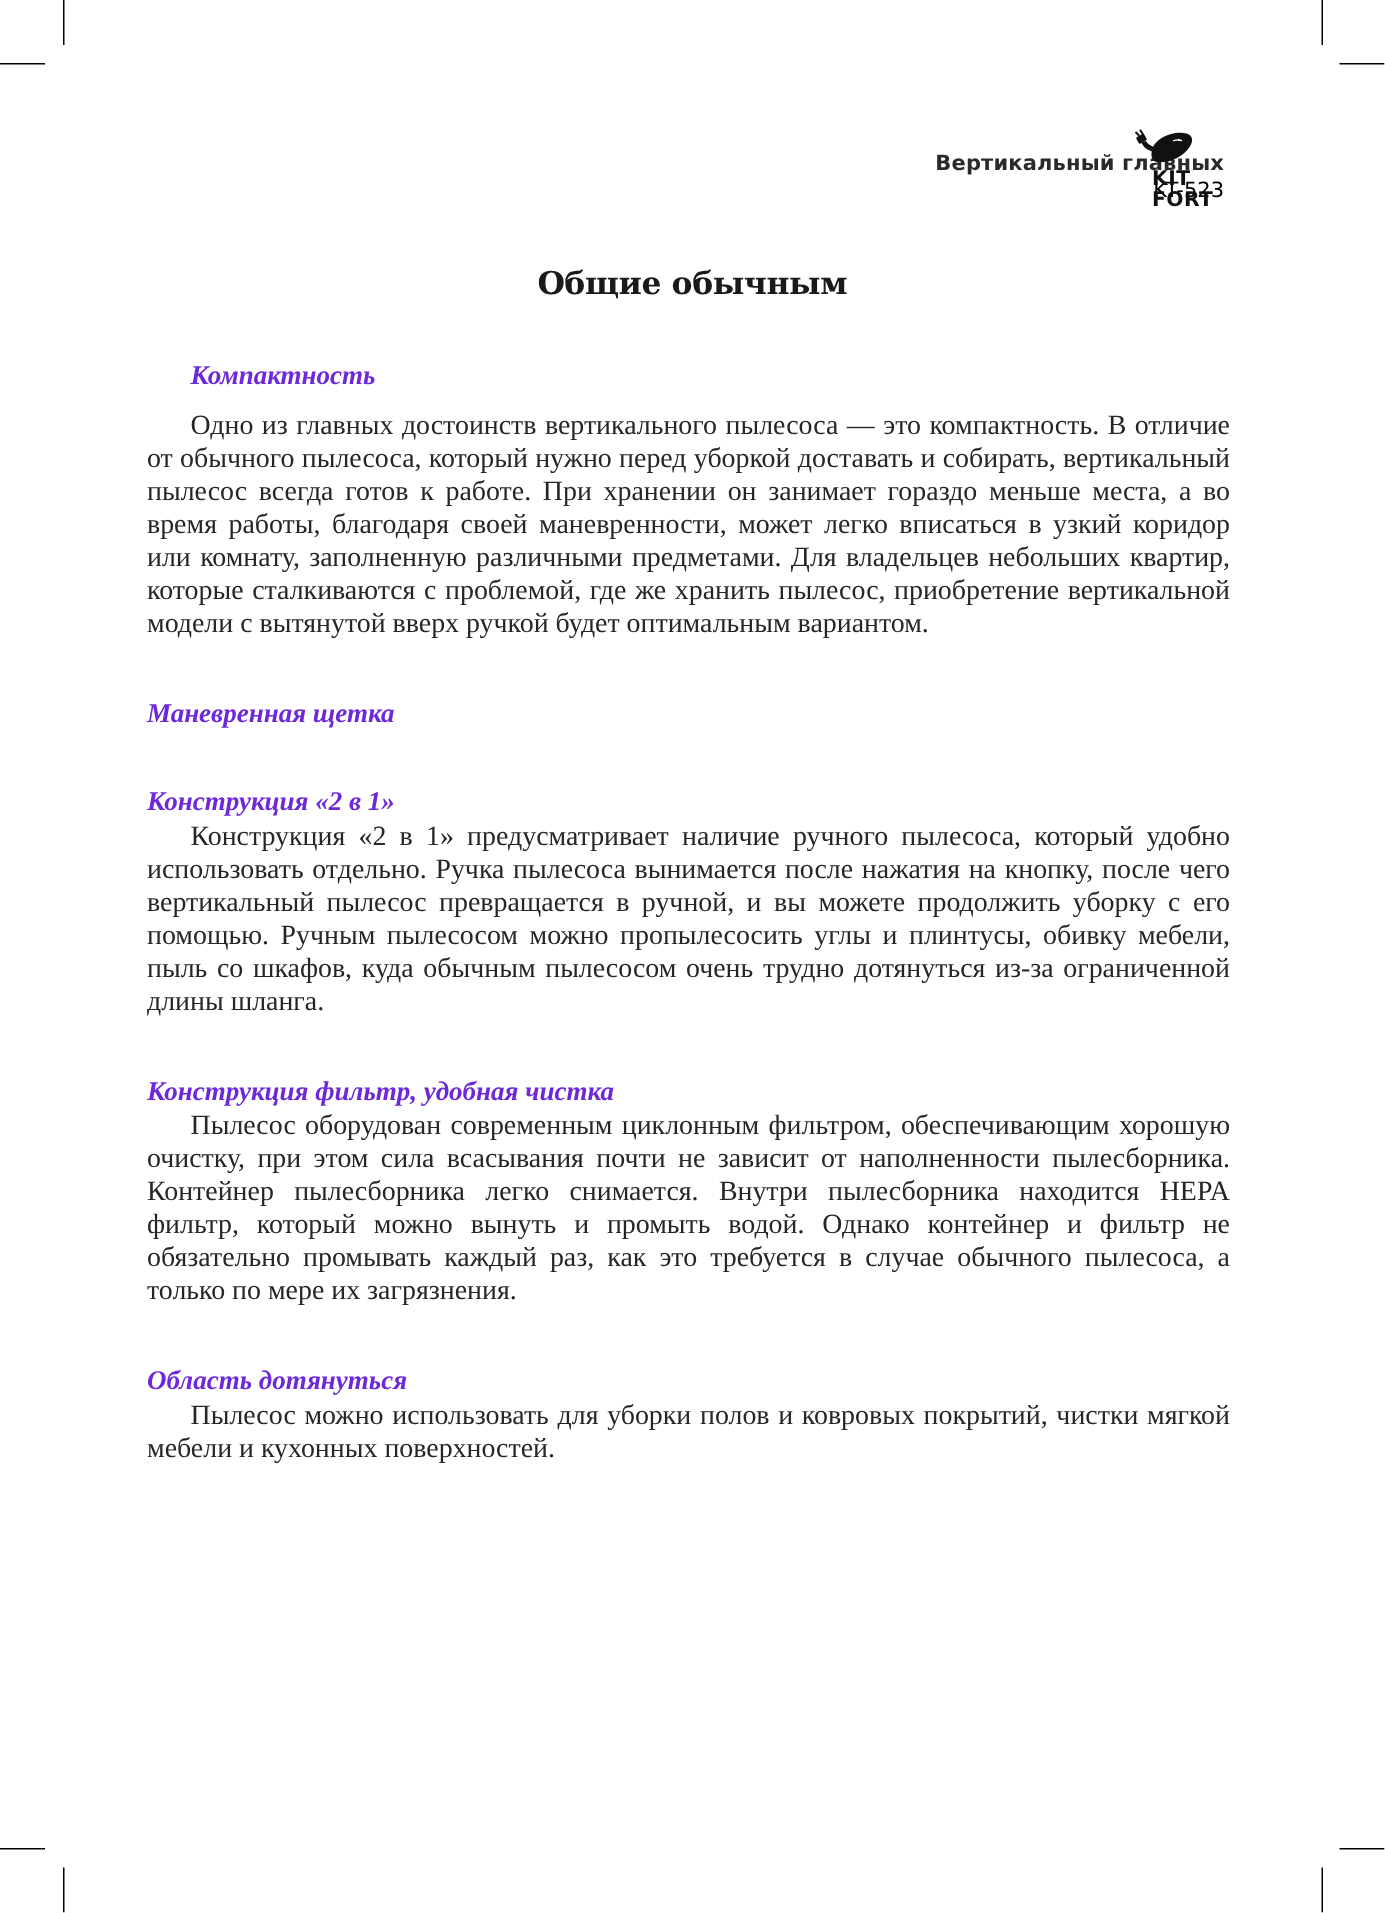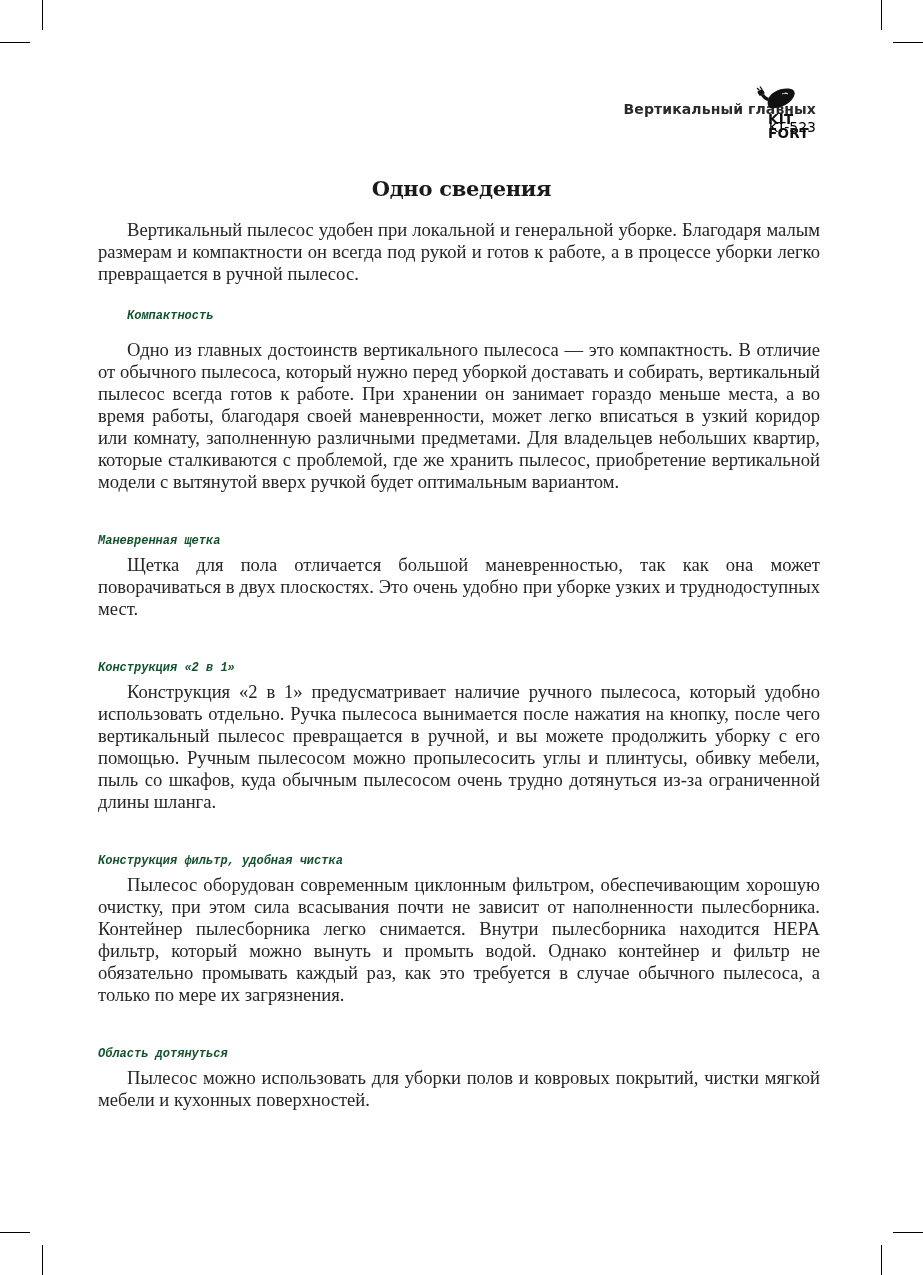--- a/index.html
+++ b/index.html
@@ -15,21 +15,21 @@
   .logo { position: absolute; left: 764px; top: 84px; width: 52px; height: 62px; }
   .logo svg { position: absolute; left: -8px; top: 0; }
   .logo .brand { position: absolute; left: 4px; top: 28px; font-family: "DejaVu Sans", sans-serif; font-weight: bold; font-size: 13.5px; line-height: 14px; color: #111; letter-spacing: 0.3px; }
 
   .page-title { position: absolute; left: 0; width: 923px; top: 176px; text-align: center;
     font-family: "DejaVu Serif", serif; font-weight: bold; font-size: 21px; color: #1a1a1a; letter-spacing: -0.3px; }
 
   .content { position: absolute; left: 98px; width: 722px; top: 219px;
     font-family: "Liberation Serif", serif; font-size: 18.6px; line-height: 22px; color: #262626; }
   .content p { margin: 0; text-align: justify; text-indent: 29px; }
-  .content h2 { margin: 0; font-family: Liberation Mono, monospace; font-style: italic; font-weight: bold; font-size: 12px; line-height: 22px; color: #14532d; }
+  .content h2 { margin: 0; font-family: Liberation Serif, serif; font-style: italic; font-weight: bold; font-size: 18px; line-height: 22px; color: #6d28d9; }
   .h-compact { margin-top: 20px !important; margin-left: 29px !important; margin-bottom: 12px !important; }
   .h-maneuver { margin-top: 37px !important; margin-bottom: 2px !important; }
   .h-construct { margin-top: 37px !important; margin-bottom: 2px !important; }
   .h-filter { margin-top: 37px !important; margin-bottom: 2px !important; }
   .h-area { margin-top: 37px !important; margin-bottom: 2px !important; }
 </style>
 </head>
 <body>
 
 <div class="crop v" style="left:42px; top:0;"></div>
@@ -58,30 +58,28 @@
 
     <path d="M26 10 C28 9, 31 9, 32 10" stroke="#fff" stroke-width="0.8" fill="none"></path>
     <circle cx="30" cy="9.3" r="0.7" fill="#fff"></circle>
   </svg>
   <div class="brand">
     <div>KIT</div>
     <div>FORT</div>
   </div>
 </div>
 
-<div class="page-title">Одно сведения</div>
+<div class="page-title">Общие обычным</div>
 
 <div class="content">
-  <p>Вертикальный пылесос удобен при локальной и генеральной уборке. Благодаря малым размерам и компактности он всегда под рукой и готов к работе, а в процессе уборки легко превращается в ручной пылесос.</p>
 
   <h2 class="h-compact">Компактность</h2>
   <p>Одно из главных достоинств вертикального пылесоса — это компактность. В отличие от обычного пылесоса, который нужно перед уборкой доставать и собирать, вертикальный пылесос всегда готов к работе. При хранении он занимает гораздо меньше места, а во время работы, благодаря своей маневренности, может легко вписаться в узкий коридор или комнату, заполненную различными предметами. Для владельцев небольших квартир, которые сталкиваются с проблемой, где же хранить пылесос, приобретение вертикальной модели с вытянутой вверх ручкой будет оптимальным вариантом.</p>
 
   <h2 class="h-maneuver">Маневренная щетка</h2>
-  <p>Щетка для пола отличается большой маневренностью, так как она может поворачиваться в двух плоскостях. Это очень удобно при уборке узких и труднодоступных мест.</p>
 
   <h2 class="h-construct">Конструкция «2 в 1»</h2>
   <p>Конструкция «2 в 1» предусматривает наличие ручного пылесоса, который удобно использовать отдельно. Ручка пылесоса вынимается после нажатия на кнопку, после чего вертикальный пылесос превращается в ручной, и вы можете продолжить уборку с его помощью. Ручным пылесосом можно пропылесосить углы и плинтусы, обивку мебели, пыль со шкафов, куда обычным пылесосом очень трудно дотянуться из-за ограниченной длины шланга.</p>
 
   <h2 class="h-filter">Конструкция фильтр, удобная чистка</h2>
   <p>Пылесос оборудован современным циклонным фильтром, обеспечивающим хорошую очистку, при этом сила всасывания почти не зависит от наполненности пылесборника. Контейнер пылесборника легко снимается. Внутри пылесборника находится HEPA фильтр, который можно вынуть и промыть водой. Однако контейнер и фильтр не обязательно промывать каждый раз, как это требуется в случае обычного пылесоса, а только по мере их загрязнения.</p>
 
   <h2 class="h-area">Область дотянуться</h2>
   <p>Пылесос можно использовать для уборки полов и ковровых покрытий, чистки мягкой мебели и кухонных поверхностей.</p>
 </div>

